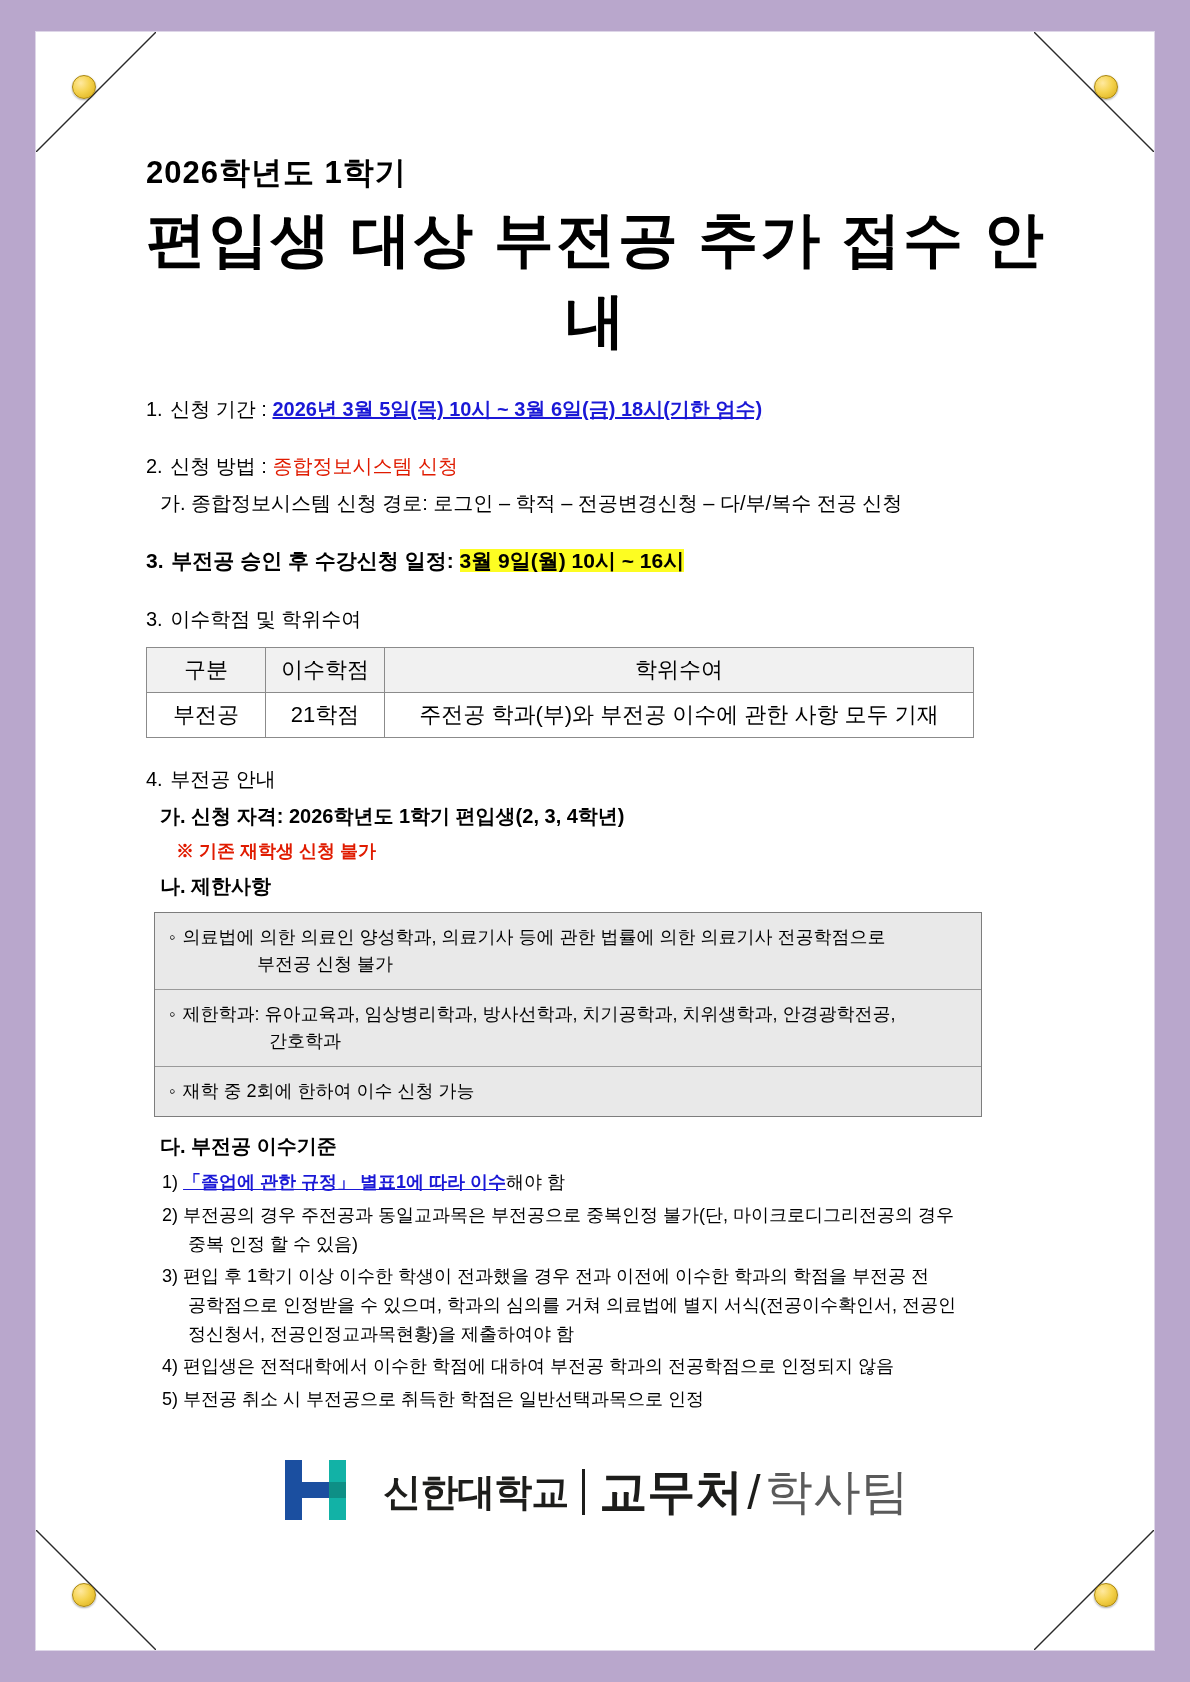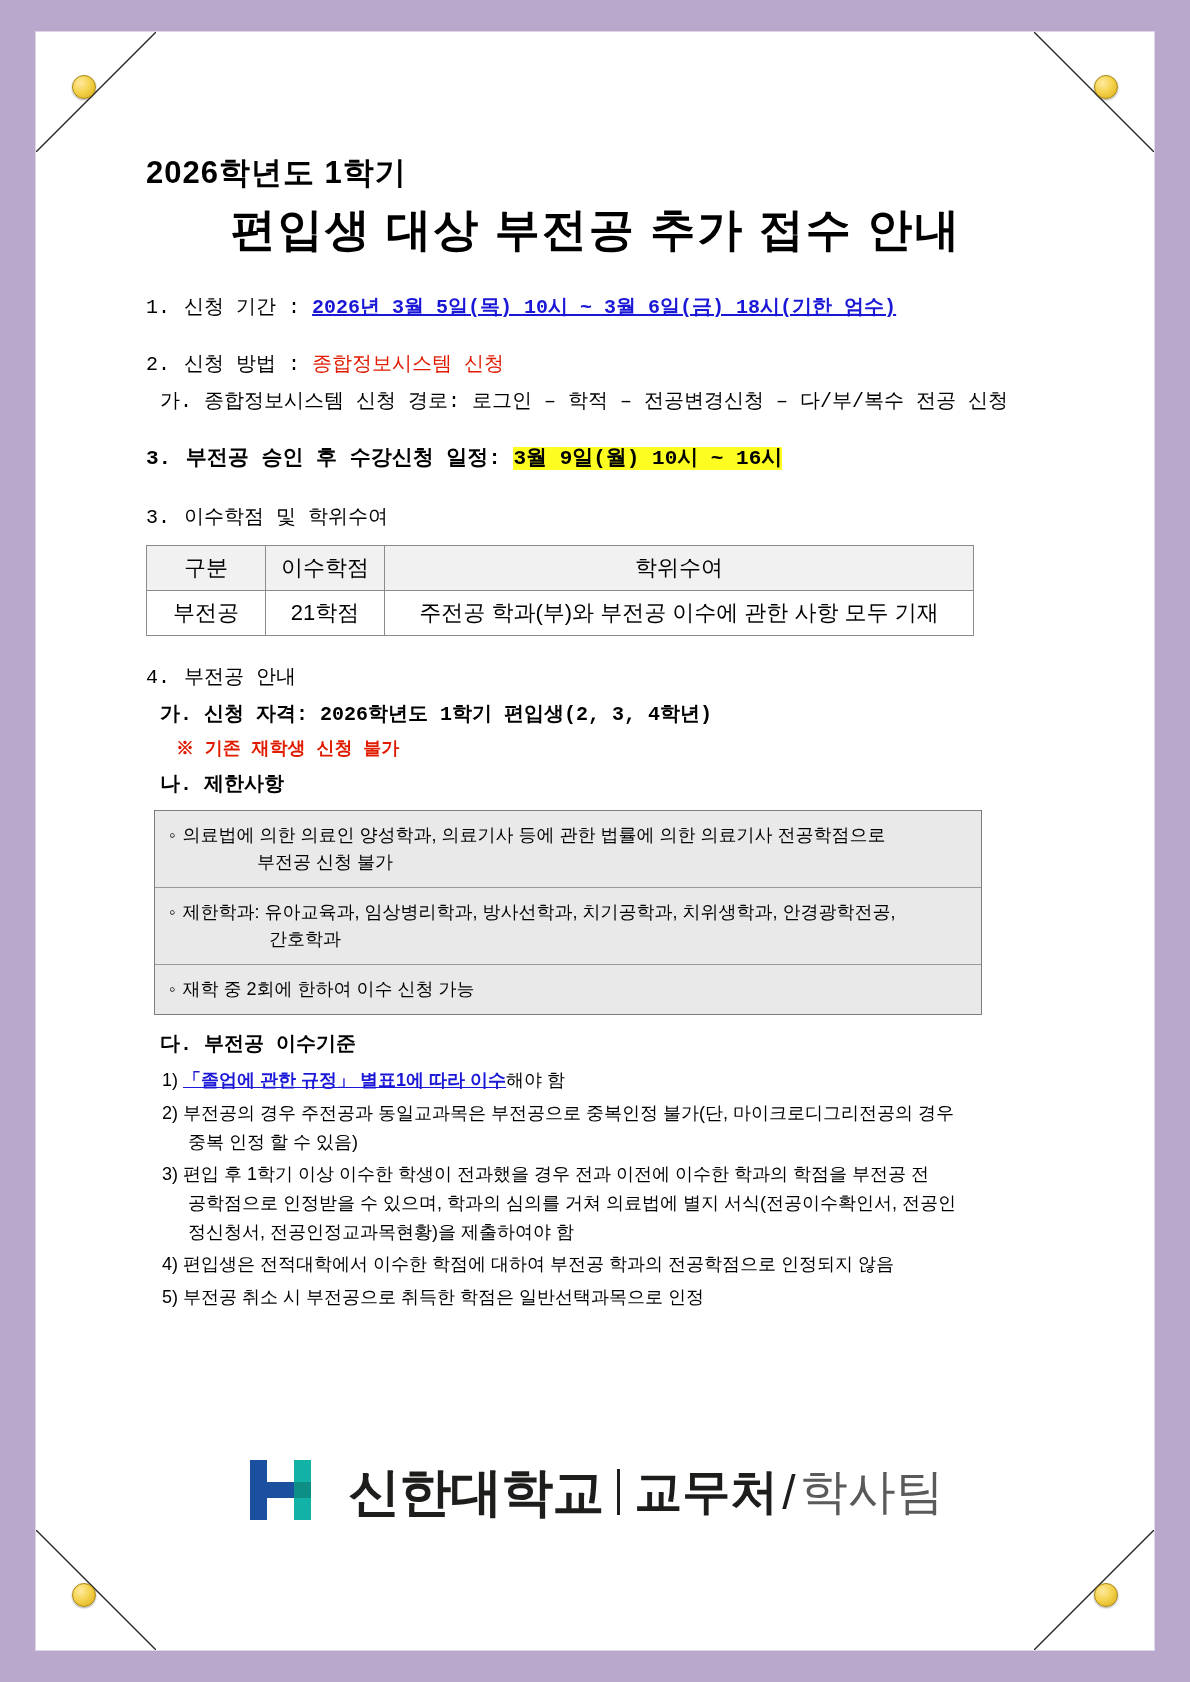--- a/index.html
+++ b/index.html
@@ -59,34 +59,33 @@
   }
 
   .title-year {
     font-size: 31px;
     font-weight: bold;
     letter-spacing: 1px;
     color: #000;
     margin: 0 0 6px 0;
   }
   .title-main {
-    font-size: 45px;
+    font-size: 60px;
     font-weight: bold;
     letter-spacing: 2px;
     text-align: center;
     color: #000;
     margin: 0 0 32px 0;
   }
 
   .line {
     font-size: 20px;
     color: #000;
     margin-bottom: 6px;
     line-height: 1.55;
-    font-family: Liberation Mono, monospace;
   }
   .num { margin-right: 2px; }
   .u-blue {
     color: #1a18d6;
     text-decoration: underline;
     font-weight: bold;
   }
   .red { color: #e01b00; }
   .red-b { color: #e01b00; font-weight: bold; }
   .hl {
@@ -157,21 +156,21 @@
     right: 0;
     bottom: 120px;
     display: flex;
     justify-content: center;
     align-items: center;
   }
   .logo-mark {
     margin-right: 16px;
   }
   .logo-text {
-    font-size: 52px;
+    font-size: 38px;
     font-weight: bold;
     color: #1d1d1b;
     letter-spacing: -1px;
     line-height: 1;
   }
   .logo-divider {
     display: inline-block;
     width: 3px;
     height: 46px;
     background: #1d1d1b;

